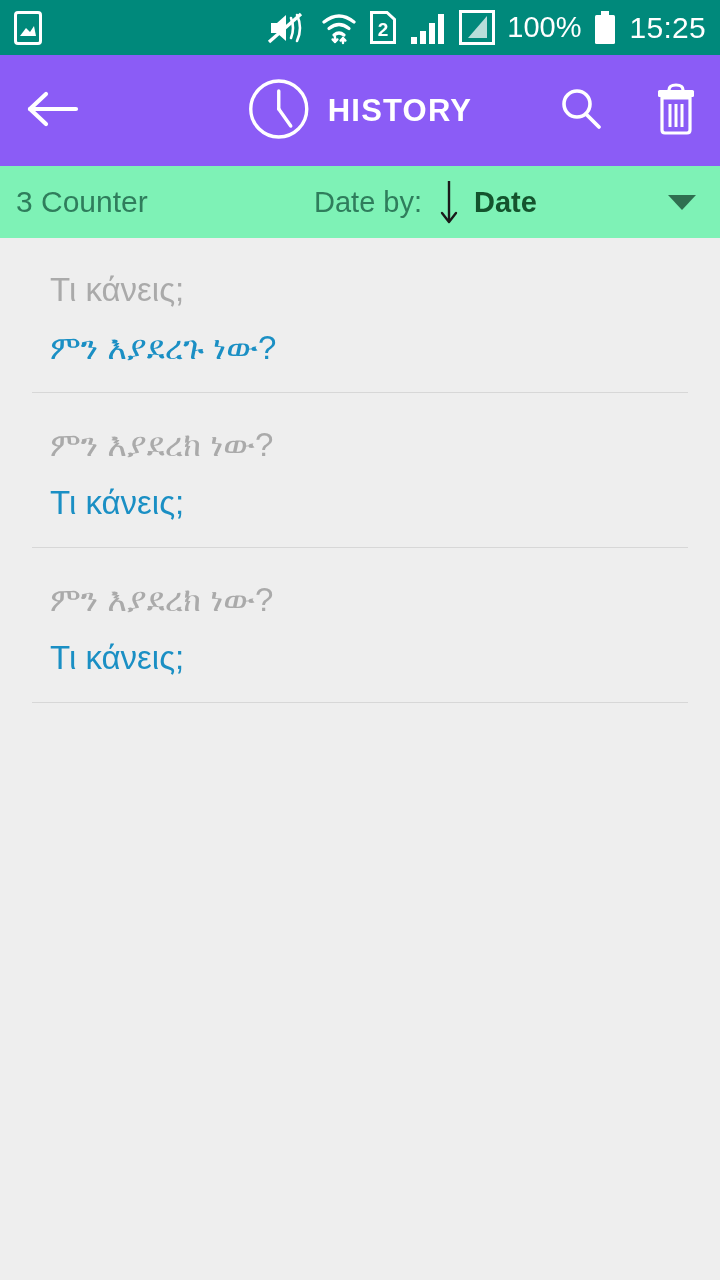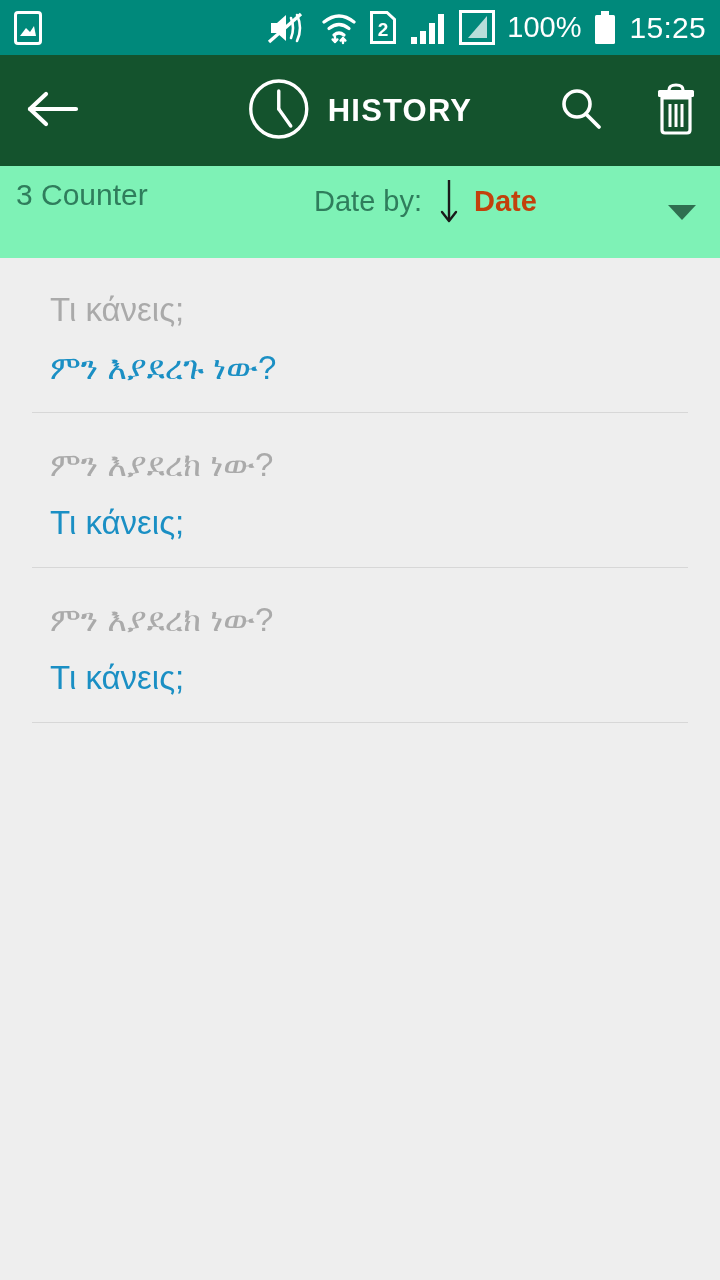--- a/index.html
+++ b/index.html
@@ -26,21 +26,21 @@
   .sb-icon{ display:flex; align-items:center; justify-content:center; }
   .status-text{
     font-size:30px; letter-spacing:.3px;
     color:#ffffff; line-height:1;
   }
   .battery-pct{ font-size:29px; color:#ffffff; }
 
   
   .app-bar{
     height:111px; width:100%;
-    background:#14532d;
+    background:#8b5cf6;
     display:flex; align-items:center;
     padding:0 20px;
     position:relative;
   }
   .bar-btn{
     display:flex; align-items:center; justify-content:center;
     cursor:pointer;
   }
   .back-btn{ width:64px; height:64px; }
   .title-group{
@@ -52,41 +52,41 @@
     color:#ffffff; font-size:31px;
     font-weight:bold; letter-spacing:1.2px;
   }
   .right-actions{
     margin-left:auto;
     display:flex; align-items:center; gap:46px;
   }
 
   
   .sort-bar{
-    height:92px; width:100%;
+    height:72px; width:100%;
     background:#7ef2b6;
-    display:flex; 
-    padding:12px 16px;
+    display:flex; align-items:center;
+    padding:0 16px;
     position:relative;
   }
   .counter-text{
     font-size:30px; color:#2f7d5c;
     font-weight:normal;
   }
   .sort-group{
     position:absolute;
     left:314px;
     display:flex; align-items:center;
   }
   .sort-label{
     font-size:29px; color:#2f7d5c;
   }
   .sort-arrow{ margin:0 14px 0 16px; display:flex; align-items:center; }
   .sort-value{
-    font-size:29px; color:#c2410c; font-weight:bold;
+    font-size:29px; color:#14532d; font-weight:bold;
   }
   .dropdown-caret{
     margin-left:auto;
     display:flex; align-items:center;
     padding-right:6px;
     cursor:pointer;
   }
 
   
   .history-list{ width:100%; }

